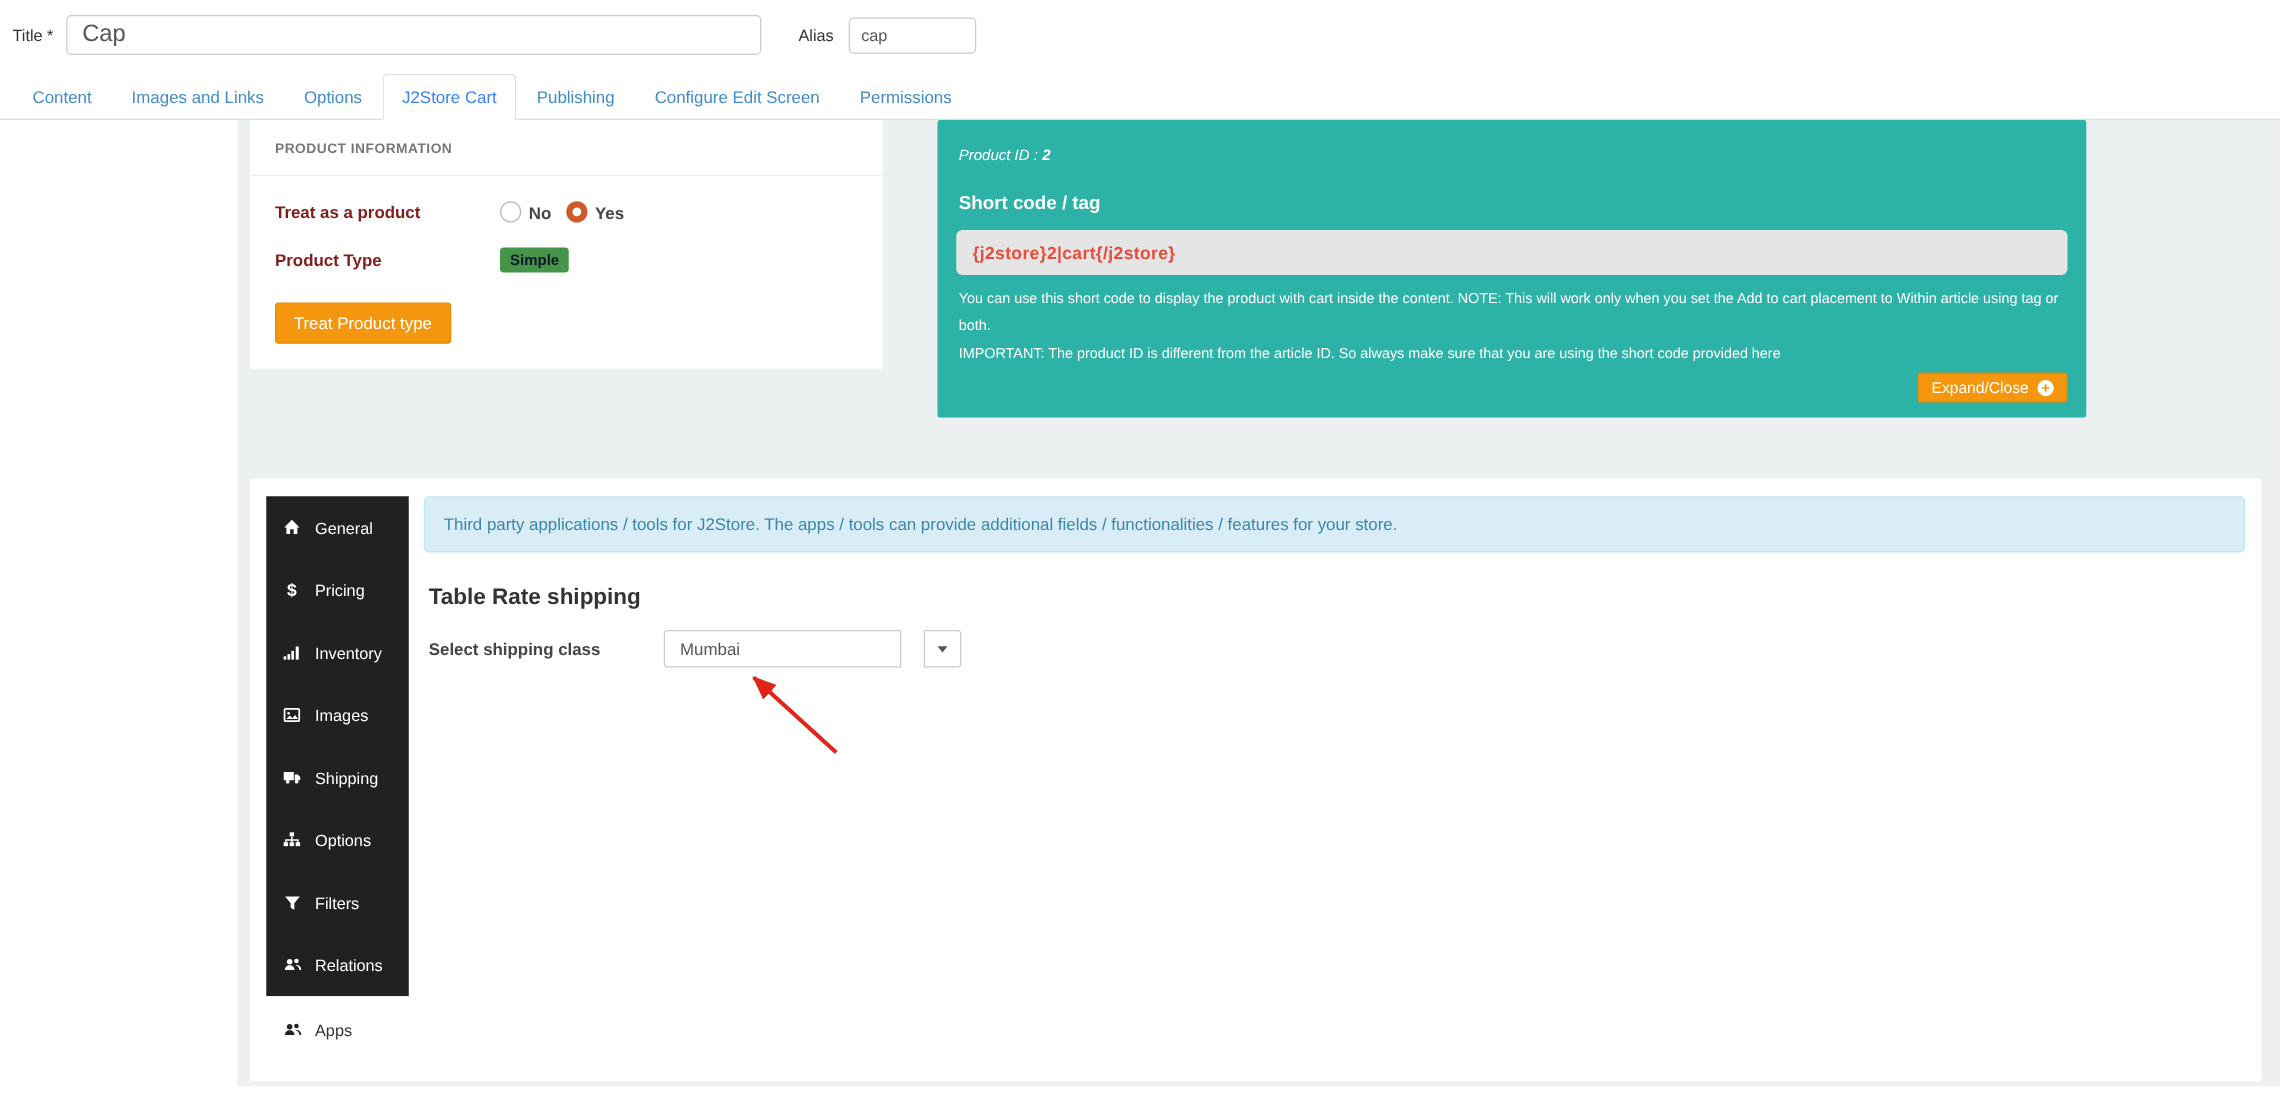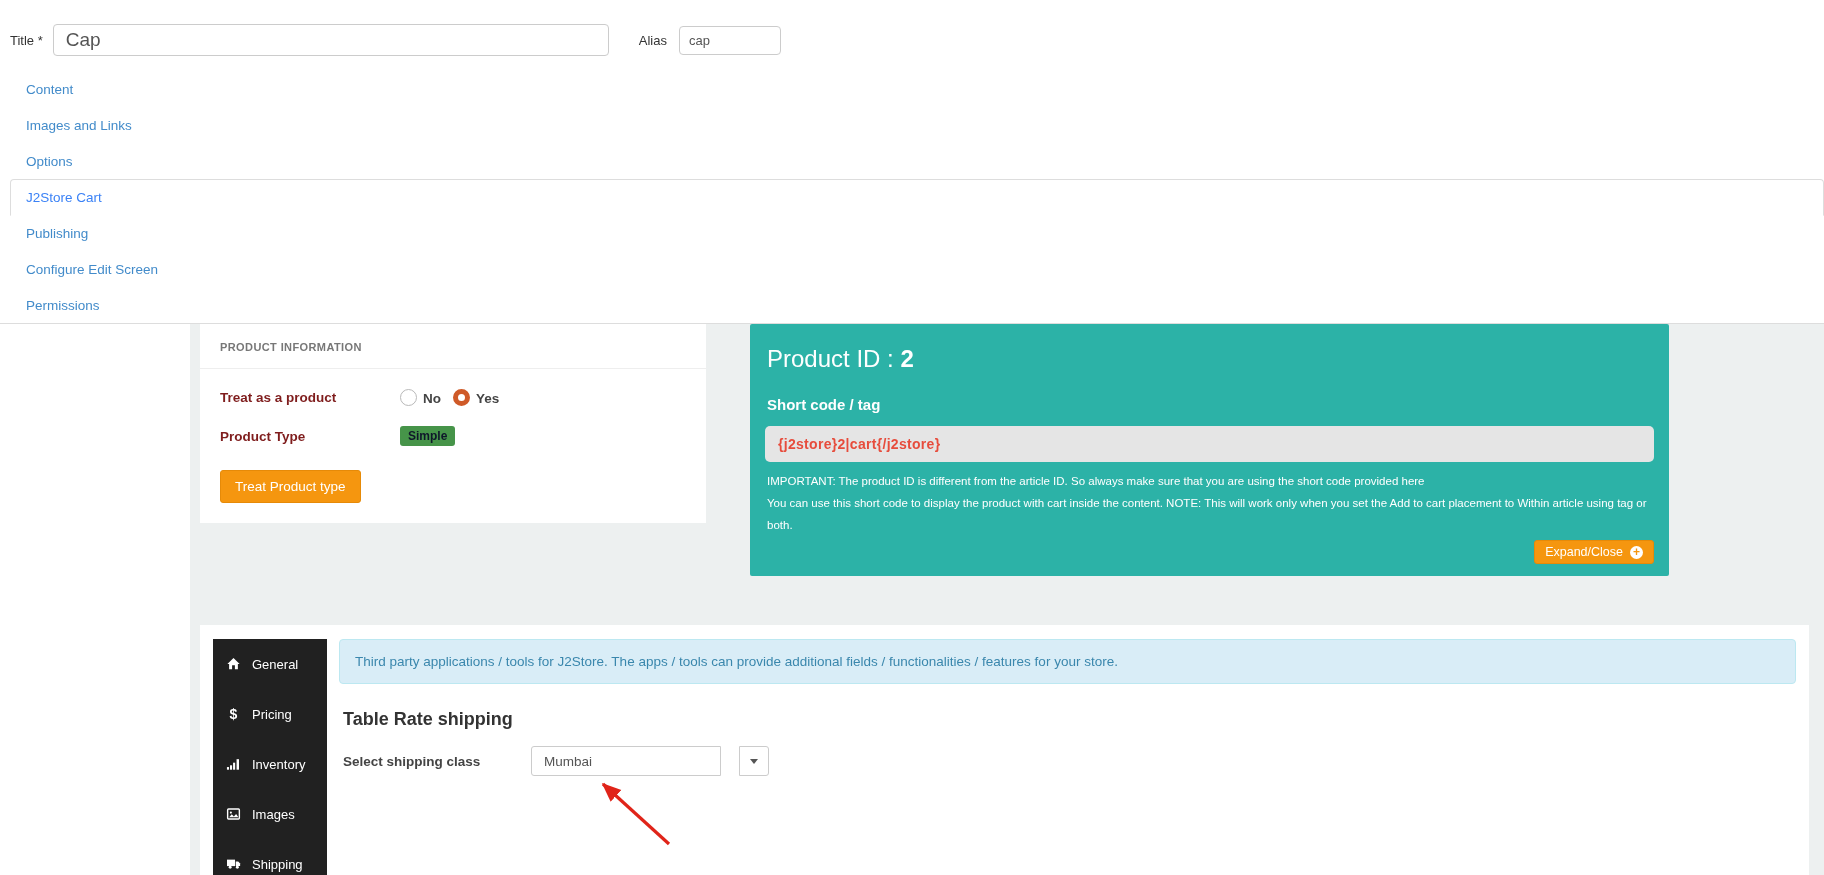--- a/index.html
+++ b/index.html
@@ -1,29 +1,29 @@
 <!DOCTYPE html>
 <html style="--teal: #2cb2a7; --orange: #f5960f; --badge_green: #469449; --link_blue: #428bca; --alert_bg: #d9edf7; --alert_text: #3a87ad; --radio_selected: #cf5a28; --code_text: #e74c3c; --arrow_red: #e02419; --sidebar_dark: #212121;"><head>
 <meta charset="utf-8">
 <style>
   * { box-sizing: border-box; }
   body { margin: 0; background: #fff; font-family: "Liberation Sans", sans-serif; }
   .page { position: relative; width: 1824px; height: 875px; background: #fff; overflow: hidden; }
 
   
-  .topbar { display: flex; align-items: center; padding: 12px 0 0 10px; margin-top: 12px; }
+  .topbar { display: flex; align-items: center; padding: 12px 0 0 10px; }
   .lbl { font-size: 13px; color: #333; }
   .title-input { margin-left: 10px; width: 556px; height: 32px; border: 1px solid #ccc; border-radius: 4px;
                  padding: 0 12px; font-size: 19px; color: #555; font-family: inherit; outline: none; }
   .alias-lbl { margin-left: 30px; }
   .alias-input { margin-left: 12px; width: 102px; height: 29px; border: 1px solid #ccc; border-radius: 4px;
                  padding: 0 9px; font-size: 13px; color: #555; font-family: inherit; outline: none; }
 
   
-  .tabs { display: flex; margin-top: 15px; padding-left: 10px; border-bottom: 1px solid #ddd; flex-direction: column; }
+  .tabs { display: flex; margin-top: 15px; padding-left: 10px; border-bottom: 1px solid #ddd; }
   .tab { padding: 10px 15px; font-size: 13.5px; color: var(--link_blue, #428bca); text-decoration: none;
          border: 1px solid transparent; border-radius: 4px 4px 0 0; margin-bottom: -1px; cursor: pointer; }
   .tab.active { background: #fff; color: #3b82f6; border-color: #ddd #ddd #fff #ddd; }
 
   
   .wrapper { margin-left: 190px; height: 773px; background: #edf0f0; padding: 0 15px 7px 10px; }
 
   
   .cards-row { display: flex; align-items: flex-start; }
   .product-card { background: #fff; width: 506px; padding: 17px 20px 20px; }
@@ -38,21 +38,21 @@
   .radio-label { font-weight: bold; font-size: 13.5px; color: #444; margin-right: 12px; }
   .badge-simple { background: var(--badge_green, #469449); color: #0f172a; font-size: 12px; font-weight: bold;
                   padding: 3px 8px; border-radius: 3px; display: inline-block; }
   .btn-orange { background: var(--orange, #f5960f); border: 1px solid #e68a08; color: #fff; border-radius: 3px;
                 cursor: pointer; font-family: inherit; }
   .btn-change { font-size: 13.5px; padding: 8px 14px; margin-top: 4px; }
 
   
   .teal-card { margin-left: 44px; background: var(--teal, #2cb2a7); width: 919px; padding: 17px 15px 12px;
                border-radius: 2px; color: #fff; }
-  .pid { font-size: 24px; font-weight: 400; margin: 4px 0 0 2px; }
+  .pid { font-size: 12px; font-weight: 400; margin: 4px 0 0 2px; font-style: italic; }
   .pid b { font-weight: bold; }
   .sct { font-size: 15px; font-weight: bold; margin: 23px 0 0 2px; }
   .codebox { margin-top: 13px; background: #e5e5e5; border-radius: 5px; padding: 10px 13px; font-size: 14px;
              font-weight: bold; color: var(--code_text, #e74c3c); letter-spacing: .3px; }
   .note { margin-top: 8px; font-size: 11.5px; line-height: 22px; color: #fff; padding-left: 2px; }
   .expand-row { display: flex; justify-content: flex-end; margin-top: 4px; }
   .btn-expand { font-size: 12.5px; padding: 4px 10px; display: flex; align-items: center; gap: 7px; }
   .plus-ic { width: 13px; height: 13px; border-radius: 50%; background: #fff; color: var(--orange, #f5960f);
              font-size: 12px; font-weight: bold; line-height: 12px; text-align: center; display: inline-block; }
 
@@ -129,22 +129,22 @@
       </div>
 
       <div class="teal-card">
         <div class="pid">
           <span>Product ID :</span>
           <b>2</b>
         </div>
         <div class="sct">Short code / tag</div>
         <div class="codebox">{j2store}2|cart{/j2store}</div>
         <div class="note">
+          <div>You can use this short code to display the product with cart inside the content. NOTE: This will work only when you set the Add to cart placement to Within article using tag or both.</div>
           <div>IMPORTANT: The product ID is different from the article ID. So always make sure that you are using the short code provided here</div>
-          <div>You can use this short code to display the product with cart inside the content. NOTE: This will work only when you set the Add to cart placement to Within article using tag or both.</div>
         </div>
         <div class="expand-row">
           <button class="btn-orange btn-expand">
             <span>Expand/Close</span>
             <span class="plus-ic">+</span>
           </button>
         </div>
       </div>
     </div>
 

